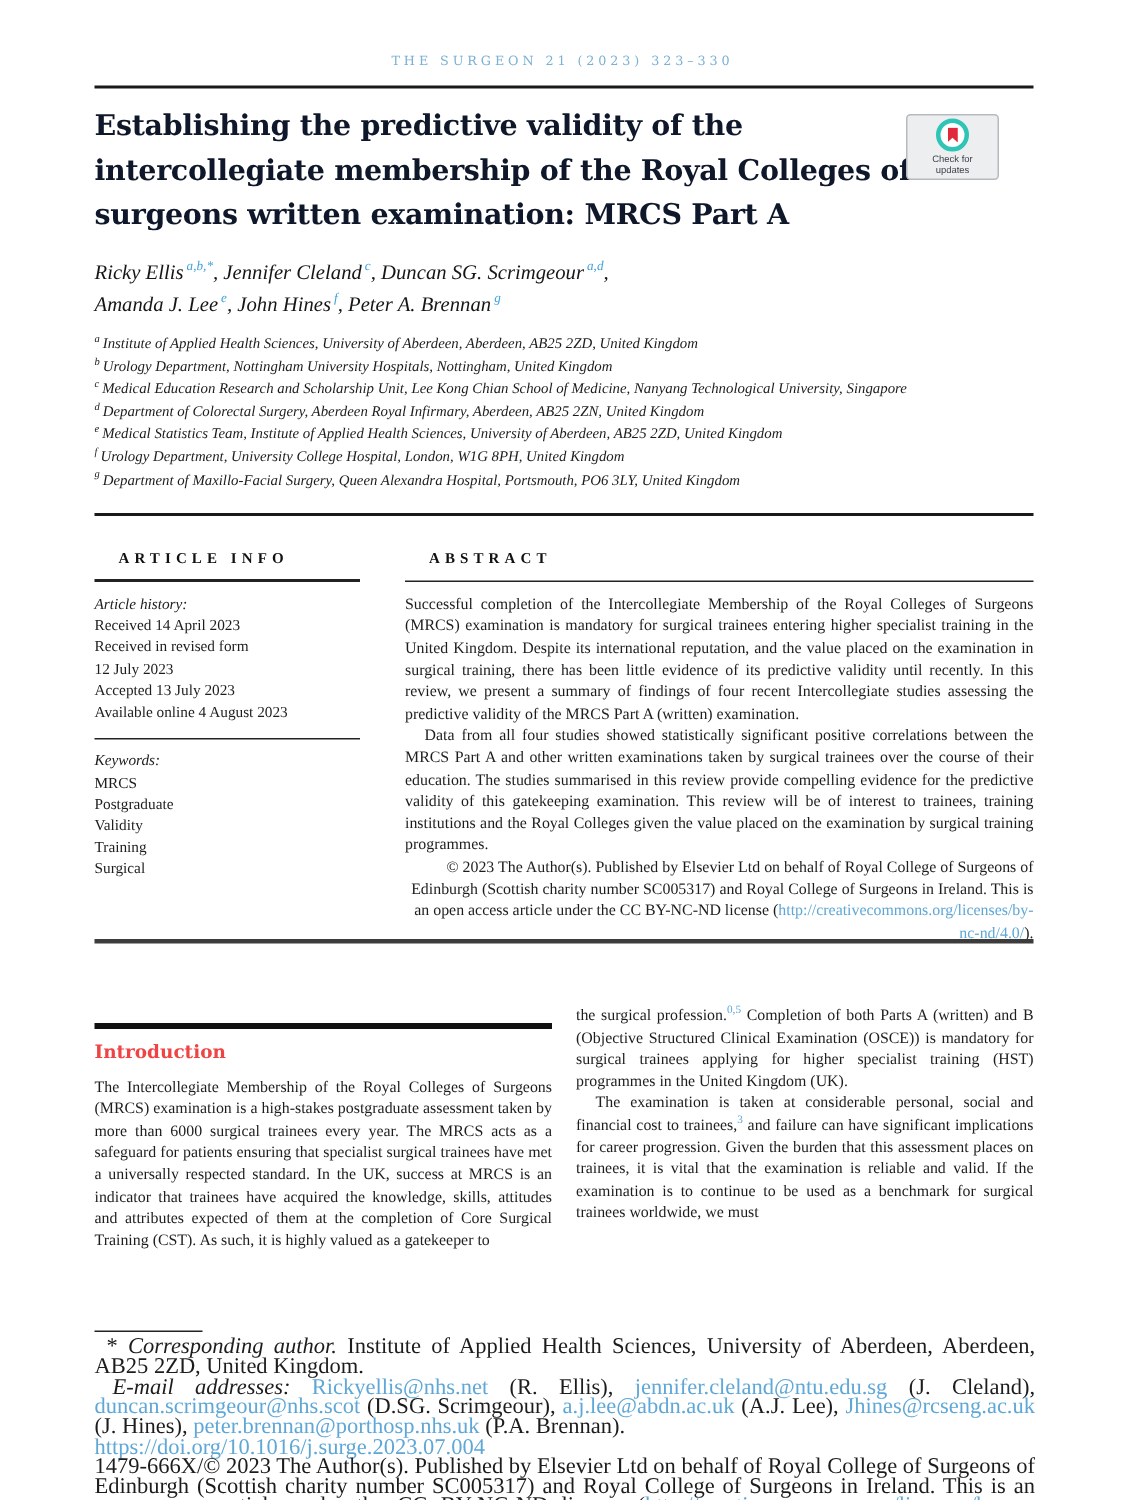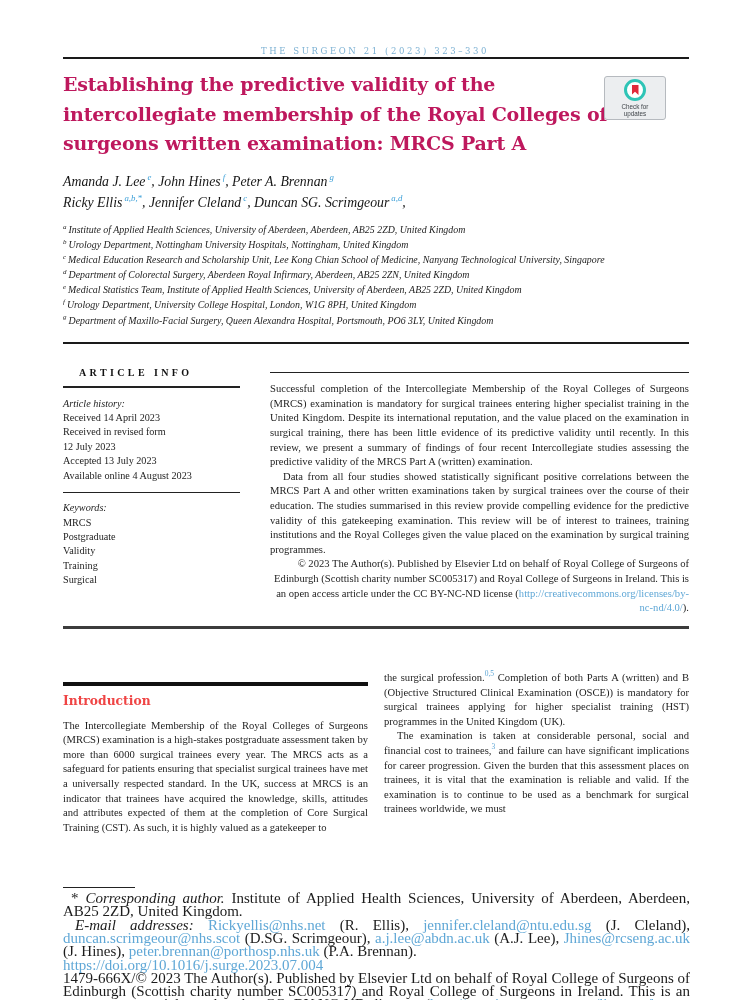--- a/index.html
+++ b/index.html
@@ -1,30 +1,30 @@
 <!DOCTYPE html>
 <html><head>
 <meta charset="utf-8">
 <style>
   html,body { margin:0; padding:0; background:#ffffff; }
   .page { position:relative; width:750px; height:1000px; background:#fff; overflow:hidden;
           font-family:"Liberation Serif", serif; color:#1d1d1d; }
 
-  .journal-header { position:absolute; top:46px; left:0; width:750px; text-align:center;
+  .journal-header { position:absolute; top:36px; left:0; width:750px; text-align:center;
           font-family:"DejaVu Serif", serif; font-size:8.5px; letter-spacing:2.6px;
           color:#7cb1d3; }
 
   .rule { position:absolute; background:#1a1a1a; }
   #r1 { top:57px; left:63px; width:626px; height:1.7px; }
   #r2 { top:342px; left:63px; width:626px; height:2px; }
   #r3 { top:626px; left:63px; width:626px; height:2.6px; background:#3c3c3c; }
 
   .title { position:absolute; top:70px; left:63px; width:548px;
           font-family:"DejaVu Serif", serif; font-weight:700; font-size:19px;
-          line-height:29.5px; color:#be185d; letter-spacing:-0.2px; }
+          line-height:29.5px; color:#0f172a; letter-spacing:-0.2px; }
   .title span { display:block; }
 
   .badge { position:absolute; left:604px; top:76px; width:62px; height:44px;
           background:#eceef0; border:1px solid #b6babf; border-radius:3px;
           display:flex; flex-direction:column; align-items:center; justify-content:center;
           gap:2px; cursor:pointer; box-sizing:border-box; }
   .badge-circle { width:16px; height:16px; border-radius:50%; border:3px solid #2ec4b6;
           background:#fff; display:flex; align-items:center; justify-content:center; }
   .badge-ribbon { width:7px; height:10px; background:#e0293a;
           clip-path:polygon(0 0,100% 0,100% 100%,50% 68%,0 100%); }
@@ -90,22 +90,22 @@
   </div>
 
   <div class="badge">
     <span class="badge-circle">
       <span class="badge-ribbon"></span>
     </span>
     <span class="badge-text">Check for updates</span>
   </div>
 
   <div class="authors">
+    <div><span><span>Ricky Ellis</span><sup>a,b,*</sup><span>, </span></span><span><span>Jennifer Cleland</span><sup>c</sup><span>, </span></span><span><span>Duncan SG. Scrimgeour</span><sup>a,d</sup><span>,</span></span></div>
     <div><span><span>Amanda J. Lee</span><sup>e</sup><span>, </span></span><span><span>John Hines</span><sup>f</sup><span>, </span></span><span><span>Peter A. Brennan</span><sup>g</sup><span></span></span></div>
-    <div><span><span>Ricky Ellis</span><sup>a,b,*</sup><span>, </span></span><span><span>Jennifer Cleland</span><sup>c</sup><span>, </span></span><span><span>Duncan SG. Scrimgeour</span><sup>a,d</sup><span>,</span></span></div>
   </div>
 
   <div class="affils">
     <div><sup>a</sup><span>Institute of Applied Health Sciences, University of Aberdeen, Aberdeen, AB25 2ZD, United Kingdom</span></div>
       <div><sup>b</sup><span>Urology Department, Nottingham University Hospitals, Nottingham, United Kingdom</span></div>
       <div><sup>c</sup><span>Medical Education Research and Scholarship Unit, Lee Kong Chian School of Medicine, Nanyang Technological University, Singapore</span></div>
       <div><sup>d</sup><span>Department of Colorectal Surgery, Aberdeen Royal Infirmary, Aberdeen, AB25 2ZN, United Kingdom</span></div>
       <div><sup>e</sup><span>Medical Statistics Team, Institute of Applied Health Sciences, University of Aberdeen, AB25 2ZD, United Kingdom</span></div>
       <div><sup>f</sup><span>Urology Department, University College Hospital, London, W1G 8PH, United Kingdom</span></div>
       <div><sup>g</sup><span>Department of Maxillo-Facial Surgery, Queen Alexandra Hospital, Portsmouth, PO6 3LY, United Kingdom</span></div>
@@ -125,20 +125,21 @@
     <div class="sub-rule2"></div>
     <div class="italic-label">Keywords:</div>
     <div>MRCS</div>
       <div>Postgraduate</div>
       <div>Validity</div>
       <div>Training</div>
       <div>Surgical</div>
   </div>
 
   <div class="col-abs">
+    <div class="col-head">ABSTRACT</div>
     <div class="sub-rule"></div>
     <p id="abs-p1">Successful completion of the Intercollegiate Membership of the Royal Colleges of Surgeons (MRCS) examination is mandatory for surgical trainees entering higher specialist training in the United Kingdom. Despite its international reputation, and the value placed on the examination in surgical training, there has been little evidence of its predictive validity until recently. In this review, we present a summary of findings of four recent Intercollegiate studies assessing the predictive validity of the MRCS Part A (written) examination.</p>
     <p id="abs-p2">Data from all four studies showed statistically significant positive correlations between the MRCS Part A and other written examinations taken by surgical trainees over the course of their education. The studies summarised in this review provide compelling evidence for the predictive validity of this gatekeeping examination. This review will be of interest to trainees, training institutions and the Royal Colleges given the value placed on the examination by surgical training programmes.</p>
     <div class="abs-copy"><span>© 2023 The Author(s). Published by Elsevier Ltd on behalf of Royal College of Surgeons of Edinburgh (Scottish charity number SC005317) and Royal College of Surgeons in Ireland. This is an open access article under the CC BY-NC-ND license (</span><a class="link">http://creativecommons.org/licenses/by-nc-nd/4.0/</a><span>).</span></div>
   </div>
 
   <div class="rule" id="r3"></div>
 
   <div class="intro-left">
     <div class="intro-bar"></div>

